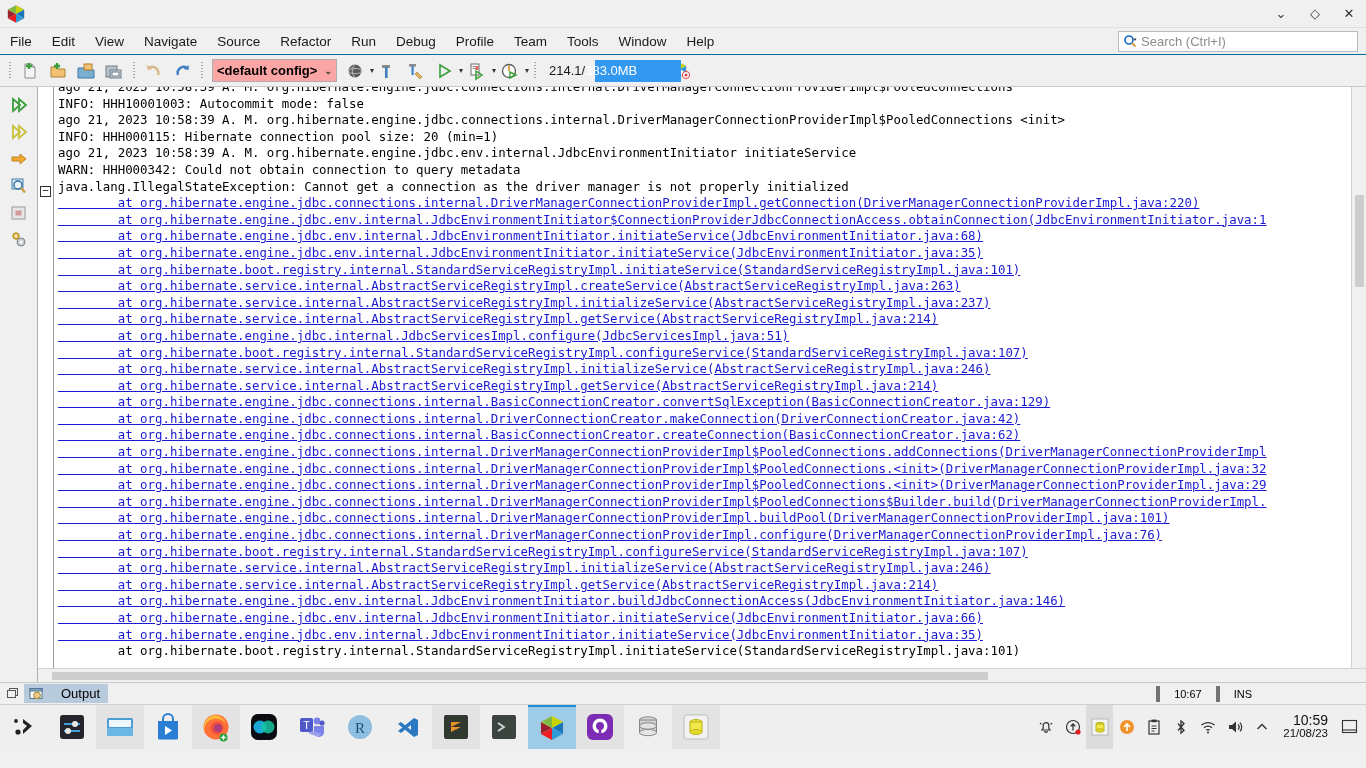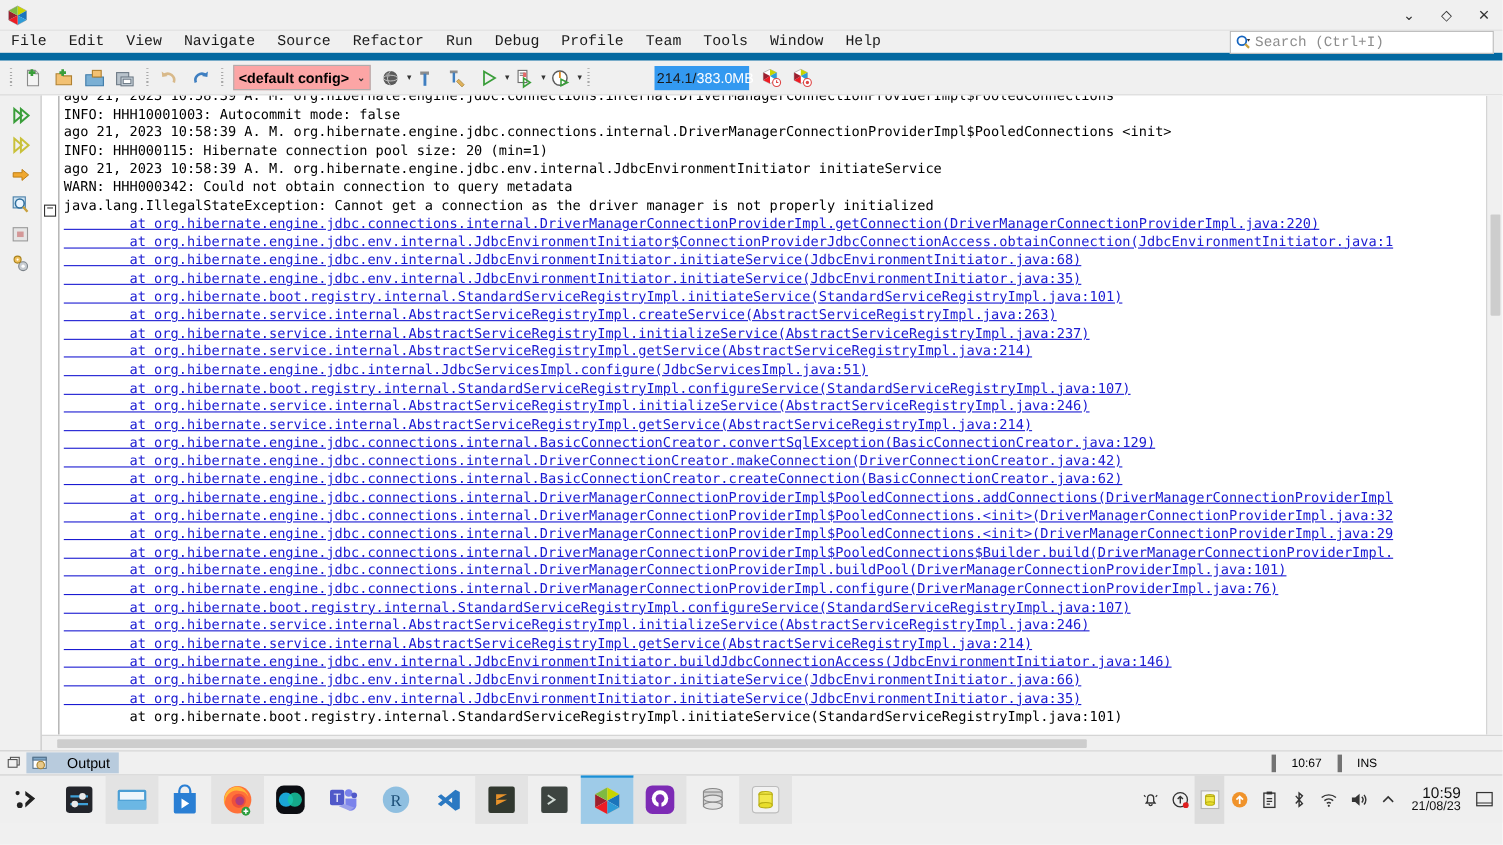--- a/index.html
+++ b/index.html
@@ -23,21 +23,21 @@
   }
   .win-ctrls { margin-left:auto; display:flex; align-items:center; height:100%; z-index:2; }
   .win-btn {
     width:34px; height:28px; display:flex; align-items:center; justify-content:center;
     font-size:13px; color:#333;
   }
 
   
   .menubar {
     height:27px; display:flex; align-items:center; background:#f0f0f0;
-    border-bottom:7px solid #0369a1; position:relative;font-family:Liberation Mono, monospace;
+    border-bottom:1px solid #0369a1; position:relative;
   }
   .menu-item { padding:4px 10px; font-size:13.5px; color:#1a1a1a; }
   .search-box {
     margin-left:auto; margin-right:8px; display:flex; align-items:center;
     width:240px; height:21px; background:#fff; border:1px solid #b9b9b9;
   }
   .search-box .mag { margin:0 4px 0 4px; display:flex; }
   .search-ph { color:#8d8d8d; font-size:13px; }
 
   
@@ -58,21 +58,21 @@
   .cfg-combo .chev { font-size:9px; color:#333; }
   .tiny-chev { font-size:8px; color:#333; margin-left:1px; }
   .mem {
     display:flex; align-items:center; height:20px; position:relative;
     font-size:13px; color:#1a1a1a; margin-left:6px; padding:0 2px;
   }
   .mem .bar {
     position:absolute; left:48px; top:-1px; bottom:-1px; width:86px;
     background:#3399f0;
   }
-  .mem .txt { position:relative; z-index:2; white-space:nowrap;margin-left:48px; }
+  .mem .txt { position:relative; z-index:2; white-space:nowrap; }
   .mem .txt .hi { color:#fff; }
 
   
   .main { display:flex; height:595px; background:#fff; }
   .gutter-left {
     width:38px; background:#f0f0f0; padding-top:6px;
     display:flex; flex-direction:column; align-items:center;
     border-right:1px solid #b0b0b0;
   }
   .gl-btn { width:26px; height:24px; display:flex; align-items:center; justify-content:center; margin-bottom:3px; }

